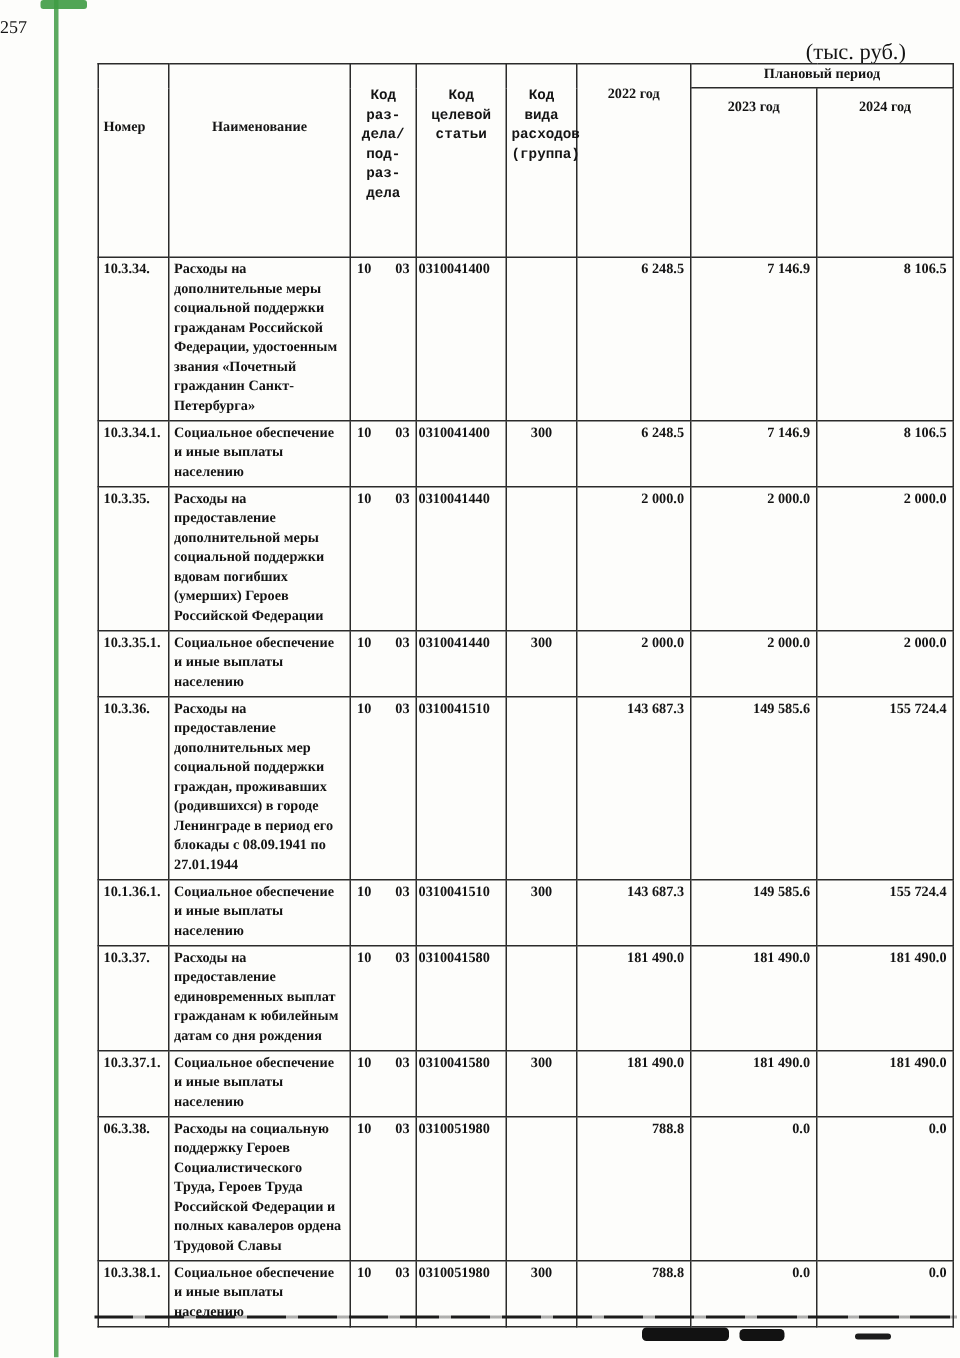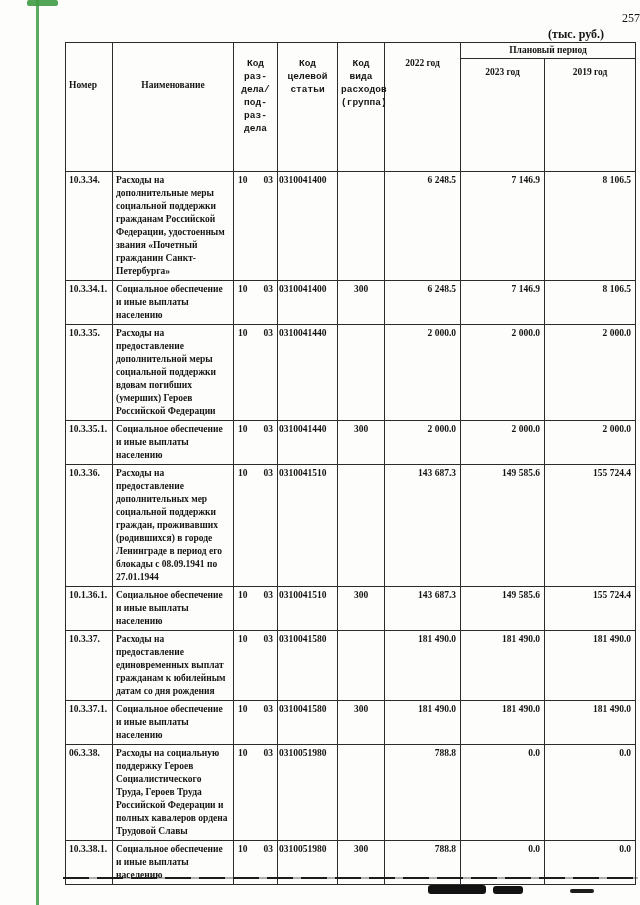--- a/index.html
+++ b/index.html
@@ -5,25 +5,25 @@
   * { margin:0; padding:0; box-sizing:border-box; }
   html,body { background:#ffffff; }
   body {
     width:640px; height:905px; position:relative; overflow:hidden;
     font-family:"Liberation Serif", serif;
     color:#141414;
     background:#fdfdfb;
   }
   .page-number {
     position:absolute; top:11px; left:0; right:0;
-    text-align:right; font-size:12px; font-weight:normal;
+    text-align:left; font-size:12px; font-weight:normal;
   }
   .units-note {
     position:absolute; top:27px; right:36px;
-    font-size:12px; font-weight:bold;
+    font-size:15px; font-weight:normal;
   }
   table.budget {
     position:absolute; top:42px; left:65px; width:570px;
     border-collapse:collapse; table-layout:fixed;
     font-size:9.5px; line-height:13px; font-weight:bold;
   }
   th, td {
     border:1px solid #2b2b2b;
     vertical-align:top;
     padding:2px 3px;
@@ -105,21 +105,21 @@
 статьи</th>
       <th rowspan="2" class="h-code">Код
 вида
 расходов
 (группа)</th>
       <th rowspan="2" class="h-2022">2022 год</th>
       <th colspan="2" class="h-planned">Плановый период</th>
     </tr>
     <tr class="hrow-2">
       <th class="h-year">2023 год</th>
-      <th class="h-year">2019 год</th>
+      <th class="h-year">2024 год</th>
     </tr>
   </thead>
   <tbody id="tbody">
   <tr>
     <td class="c-number">10.3.34.</td>
     <td class="c-name">Расходы на дополнительные меры социальной поддержки гражданам Российской Федерации, удостоенным звания «Почетный гражданин Санкт-Петербурга»</td>
     <td class="c-section">
       <div class="sec-wrap">
         <span>10</span>
         <span>03</span>

